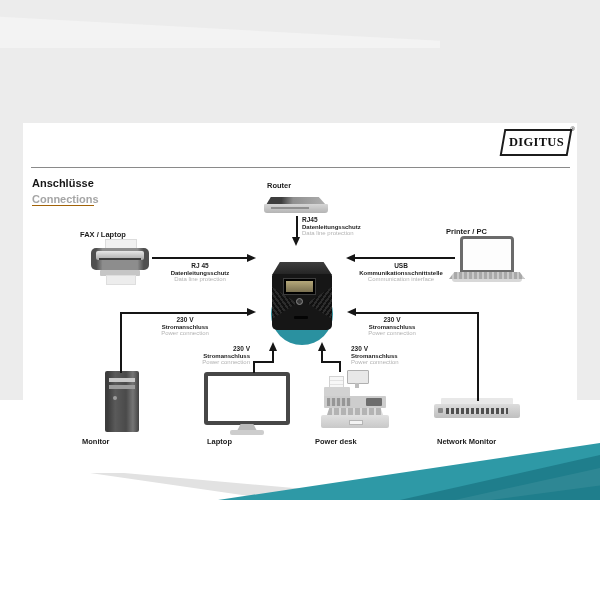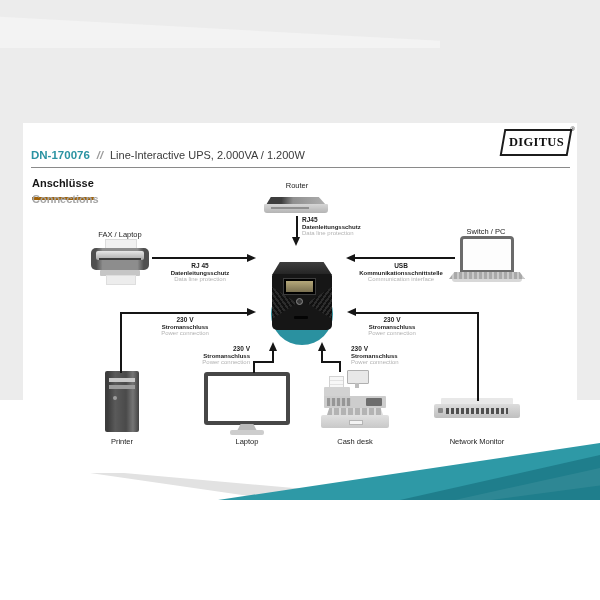--- a/index.html
+++ b/index.html
@@ -30,25 +30,25 @@
              font-size:12.5px;color:#111;letter-spacing:.3px;}
   .logo-reg{position:absolute;right:-4px;top:-5px;transform:skewX(10deg);font-size:6px;color:#111;}
 
   
   .hdr{left:31px;top:149px;display:flex;align-items:baseline;gap:7px;z-index:5;}
   .hdr .sku{color:#2B93A2;font-weight:700;font-size:11.5px;}
   .hdr .sep{color:#9a9a9a;font-weight:700;font-size:11px;font-style:italic;}
   .hdr .title{color:#3a3a3a;font-size:11px;}
   .hdr-line{left:31px;top:167px;width:539px;height:1px;background:#8a8a8a;z-index:5;}
   .sec-de{left:32px;top:177px;font-size:11px;font-weight:700;color:#161616;
-          border-bottom:3px solid #a16207;padding-bottom:8px;z-index:5;}
+          border-bottom:1px solid #a16207;padding-bottom:16px;z-index:5;}
   .sec-en{left:32px;top:193px;font-size:11px;font-weight:700;color:#a5a5a5;z-index:5;}
 
   
-  .dev-label{font-size:7.5px;font-weight:400;color:#1c1c1c;text-align:center;z-index:5;}
+  .dev-label{font-size:7.5px;font-weight:700;color:#1c1c1c;z-index:5;}
 
   
   .conn{font-size:6px;line-height:6.6px;color:#1c1c1c;z-index:5;}
   .conn .port{font-size:6.5px;font-weight:700;}
   .conn .de{font-weight:700;}
   .conn .en{color:#b3b3b3;}
   .t-c{text-align:center;} .t-l{text-align:left;} .t-r{text-align:right;}
 
   
   .ln{background:#151515;z-index:4;}
@@ -146,25 +146,20 @@
   <div class="abs card"></div>
   <div class="abs wedge-main"></div>
   <div class="abs wedge-dark"></div>
   <div class="abs wedge-glint"></div>
 
   <div class="abs logo-box">
     <span class="logo-text">DIGITUS</span>
     <span class="logo-reg">®</span>
   </div>
 
-  <div class="abs hdr">
-    <span class="sku">DN-170076</span>
-    <span class="sep">//</span>
-    <span class="title">Line-Interactive UPS, 2.000VA / 1.200W</span>
-  </div>
   <div class="abs hdr-line"></div>
   <div class="abs sec-de">Anschlüsse</div>
   <div class="abs sec-en">Connections</div>
 
   <div class="abs ups-circle"></div>
   <div class="abs ups-top"></div>
   <div class="abs ups-front icon">
     <div class="ups-wing-l"></div>
     <div class="ups-wing-r"></div>
     <div class="ups-lcd"></div>
@@ -196,21 +191,21 @@
     <div class="pr-out"></div>
   </div>
   <div class="abs ln" style="left:152px;top:257px;width:96px;height:2px;"></div>
   <div class="abs ah ah-r" style="left:247px;top:254px;"></div>
   <div class="abs conn t-c" style="left:158px;top:263px;width:84px;">
     <div class="port">RJ 45</div>
     <div class="de">Datenleitungsschutz</div>
     <div class="en">Data line protection</div>
   </div>
 
-  <div class="abs dev-label" style="left:446px;top:227px;width:80px;">Switch / PC</div>
+  <div class="abs dev-label" style="left:446px;top:227px;width:80px;">Printer / PC</div>
   <div class="abs icon" style="left:449px;top:236px;width:76px;height:46px;">
     <div class="lt-screen"></div>
     <div class="lt-base"></div>
     <div class="lt-lip"></div>
   </div>
   <div class="abs ah ah-l" style="left:346px;top:254px;"></div>
   <div class="abs ln" style="left:355px;top:257px;width:100px;height:2px;"></div>
   <div class="abs conn t-c" style="left:356px;top:263px;width:90px;">
     <div class="port">USB</div>
     <div class="de">Kommunikationsschnittstelle</div>
@@ -224,21 +219,21 @@
     <div class="port">230 V</div>
     <div class="de">Stromanschluss</div>
     <div class="en">Power connection</div>
   </div>
   <div class="abs icon" style="left:105px;top:371px;width:34px;height:61px;">
     <div class="pc-body"></div>
     <div class="pc-s1"></div>
     <div class="pc-s2"></div>
     <div class="pc-dot"></div>
   </div>
-  <div class="abs dev-label" style="left:82px;top:437px;width:80px;">Printer</div>
+  <div class="abs dev-label" style="left:82px;top:437px;width:80px;">Monitor</div>
 
   <div class="abs ln" style="left:477px;top:313px;width:2px;height:88px;"></div>
   <div class="abs ln" style="left:356px;top:312px;width:123px;height:2px;"></div>
   <div class="abs ah ah-l" style="left:347px;top:308px;"></div>
   <div class="abs conn t-c" style="left:350px;top:317px;width:84px;">
     <div class="port">230 V</div>
     <div class="de">Stromanschluss</div>
     <div class="en">Power connection</div>
   </div>
   <div class="abs icon" style="left:434px;top:398px;width:86px;height:22px;">
@@ -279,15 +274,15 @@
     <div class="cr-pole"></div>
     <div class="cr-receipt"></div>
     <div class="cr-upper"></div>
     <div class="cr-body"></div>
     <div class="cr-keys"></div>
     <div class="cr-screen2"></div>
     <div class="cr-keyrow"></div>
     <div class="cr-drawer"></div>
     <div class="cr-slot"></div>
   </div>
-  <div class="abs dev-label" style="left:315px;top:437px;width:80px;">Cash desk</div>
+  <div class="abs dev-label" style="left:315px;top:437px;width:80px;">Power desk</div>
 
 </div>
 
 </body></html>

